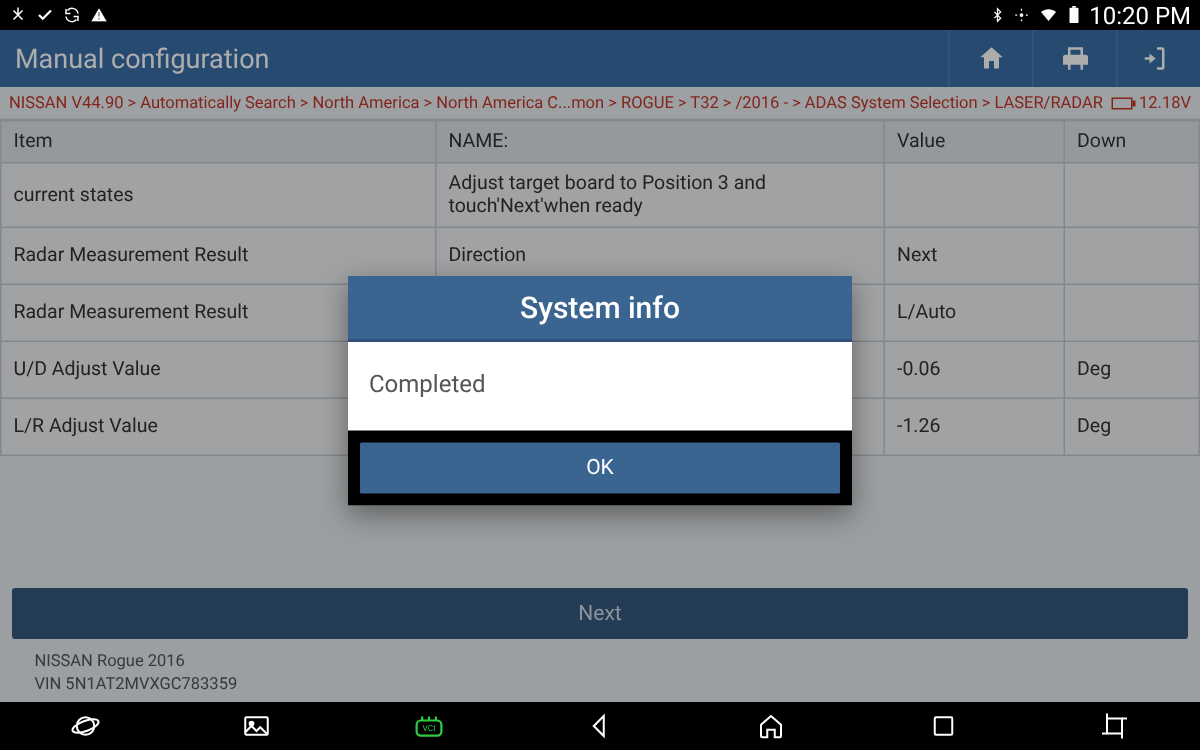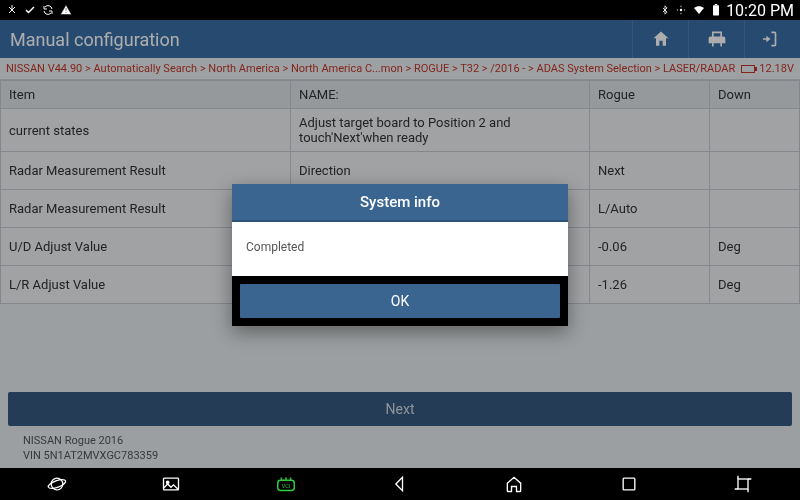--- a/index.html
+++ b/index.html
@@ -37,22 +37,22 @@
   .next-btn { height: 34px; background: #35597f; color: #cfd9e3; display: flex; align-items: center; justify-content: center; border-radius: 2px; font-size: 14px; }
 
   
   .vehinfo { position: absolute; left: 10px; bottom: 4px; font-size: 11px; color: #555; line-height: 1.35; margin-left: 13px; }
 
   
   .scrim { position: absolute; inset: 0; background: rgba(0,0,0,.32); }
 
   
   .dialog { position: absolute; left: 232px; top: 164px; width: 336px; background: #fff; box-shadow: 0 6px 18px rgba(0,0,0,.4); }
-  .dialog .dlg-title { background: #3a6590; color: #fff; font-size: 15px; text-align: center; padding: 9px 0; font-weight: 500; border-bottom: 2px solid #2d5177;}
-  .dialog .dlg-body { padding: 18px 14px 22px; font-size: 12px; color: #555; }
+  .dialog .dlg-title { background: #3a6590; color: #fff; font-size: 20px; text-align: center; padding: 9px 0; font-weight: 500; border-bottom: 2px solid #2d5177;}
+  .dialog .dlg-body { padding: 18px 14px 22px; font-size: 16px; color: #555; }
   .dialog .dlg-actions { background: #000000; padding: 8px; }
   .dialog .ok { background: #3a6590; color: #fff; text-align: center; padding: 9px 0; font-size: 14px; border-radius: 1px; }
 
   
   .navbar { position: absolute; left: 0; right: 0; bottom: 0; height: 32px; background: #000; display: flex; align-items: center; justify-content: space-around; }
   .navbar .nbtn { width: 48px; height: 32px; display:flex; align-items:center; justify-content:center; }
 </style>
 </head>
 <body>
 
@@ -123,28 +123,28 @@
     <colgroup>
         <col class="col-item">
         <col>
         <col class="col-value">
         <col class="col-unit">
       </colgroup>
     <thead>
       <tr>
         <th>Item</th>
         <th>NAME:</th>
-        <th>Rogue</th>
+        <th>Value</th>
         <th>Down</th>
       </tr>
     </thead>
     <tbody>
       <tr>
         <td>current states</td>
-        <td>Adjust target board to Position 2 and touch'Next'when ready</td>
+        <td>Adjust target board to Position 3 and touch'Next'when ready</td>
         <td></td>
         <td></td>
       </tr>
       <tr>
         <td>Radar Measurement Result</td>
         <td>Direction</td>
         <td>Next</td>
         <td></td>
       </tr>
       <tr>

